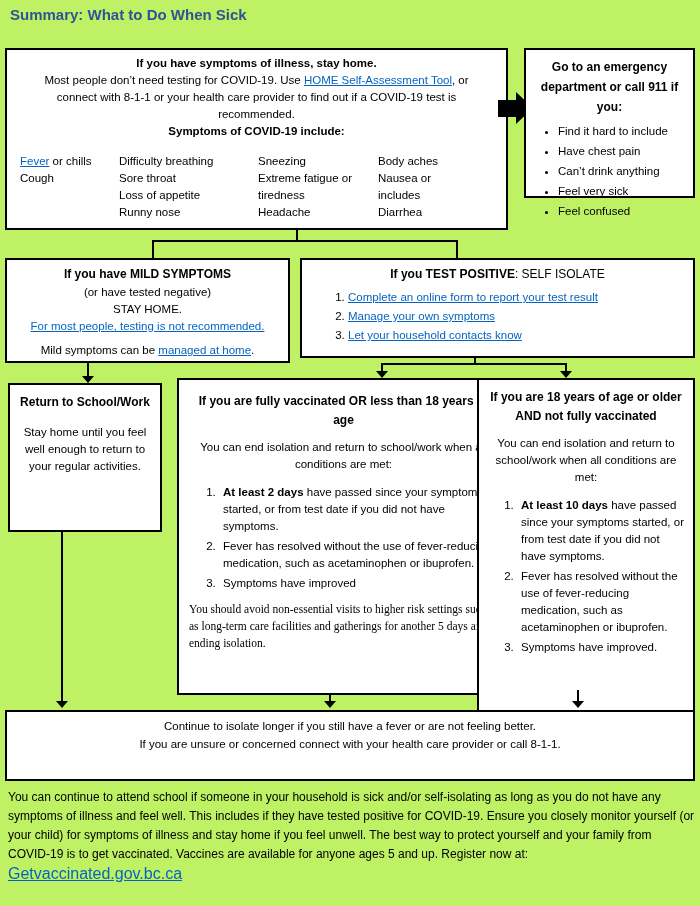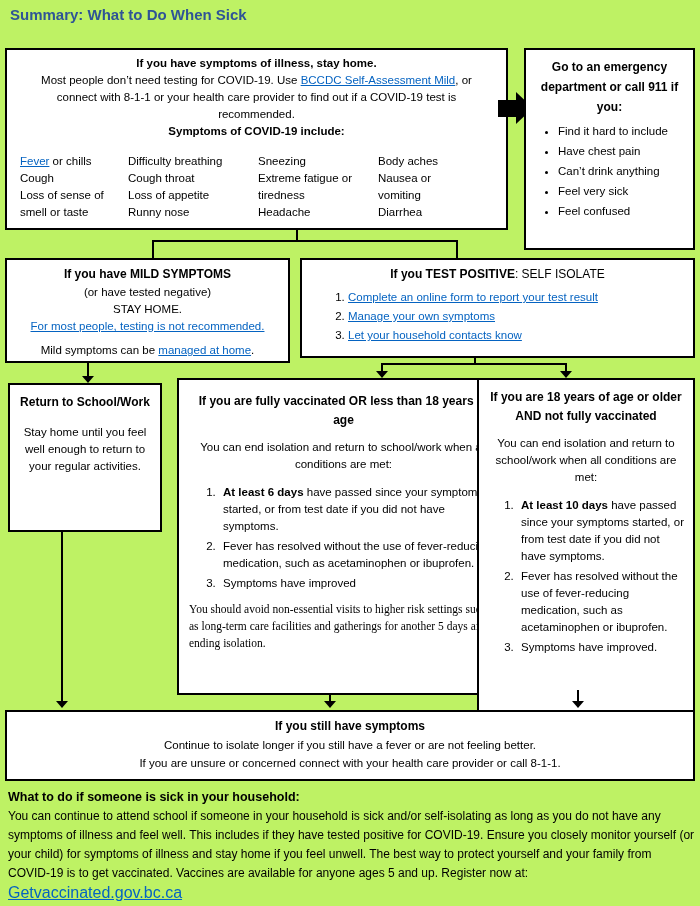--- a/index.html
+++ b/index.html
@@ -12,32 +12,32 @@
   .b { font-weight:bold; }
   .b-head { font-weight:bold; font-size:12px; text-align:center; line-height:19px; }
 
   
   .top-box { left:5px; top:48px; width:503px; height:182px; padding:5px 8px; text-align:center; line-height:17px; }
   .tb-head { font-weight:bold; }
   .tb-body { width:452px; margin:0 auto; }
   .tb-symhead { font-weight:bold; }
   .sym-col { position:absolute; top:103px; text-align:left; line-height:17px; }
   .sym-col1 { left:13px; width:106px; }
-  .sym-col2 { left:121px; width:125px; }
+  .sym-col2 { left:112px; width:125px; }
   .sym-col3 { left:251px; width:112px; }
   .sym-col4 { left:371px; width:90px; }
 
   
   .big-arrow-rect { position:absolute; left:498px; top:100px; width:18px; height:17px; background:var(--line-color,#000); }
   .big-arrow-tri  { position:absolute; left:516px; top:92px; width:0; height:0;
                     border-top:16px solid transparent; border-bottom:16px solid transparent;
                     border-left:17px solid var(--line-color,#000); }
 
   
-  .em-box { left:524px; top:48px; width:171px; height:202px; padding:7px 4px; }
+  .em-box { left:524px; top:48px; width:171px; height:150px; padding:7px 4px; }
   .em-head { font-weight:bold; font-size:12px; text-align:center; line-height:20px; }
   .em-list { list-style:disc; margin:7px 0 0 0; padding-left:28px; text-align:left; }
   .em-list li { margin-bottom:5px; line-height:15px; }
 
   
   .cline { position:absolute; background:var(--line-color,#000); }
   .arrowhead { position:absolute; width:0; height:0;
                border-left:6px solid transparent; border-right:6px solid transparent;
                border-top:7px solid var(--line-color,#000); }
   .c-stub1 { left:296px; top:230px; width:2px; height:12px; }
@@ -89,41 +89,40 @@
 </style>
 </head>
 <body>
 
 <div class="page">
 
   <div class="title">Summary: What to Do When Sick</div>
 
   <div class="box top-box">
     <div class="tb-head">If you have symptoms of illness, stay home.</div>
-    <div class="tb-body"><span>Most people don’t need testing for COVID-19. Use </span><a class="link">BCCDC Self-Assessment Mild</a><span>, or connect with 8-1-1 or your health care provider to find out if a COVID-19 test is recommended.</span></div>
+    <div class="tb-body"><span>Most people don’t need testing for COVID-19. Use </span><a class="link">HOME Self-Assessment Tool</a><span>, or connect with 8-1-1 or your health care provider to find out if a COVID-19 test is recommended.</span></div>
     <div class="tb-symhead">Symptoms of COVID-19 include:</div>
     <div class="sym-col sym-col1">
       <div><a class="link">Fever</a><span> or chills</span></div>
       <div>Cough</div>
-      <div>Loss of sense of smell or taste</div>
     </div>
     <div class="sym-col sym-col2">
       <div>Difficulty breathing</div>
-      <div>Cough throat</div>
+      <div>Sore throat</div>
       <div>Loss of appetite</div>
       <div>Runny nose</div>
     </div>
     <div class="sym-col sym-col3">
       <div>Sneezing</div>
       <div>Extreme fatigue or tiredness</div>
       <div>Headache</div>
     </div>
     <div class="sym-col sym-col4">
       <div>Body aches</div>
-      <div>Nausea or vomiting</div>
+      <div>Nausea or includes</div>
       <div>Diarrhea</div>
     </div>
   </div>
 
   <div class="big-arrow-rect"></div>
   <div class="big-arrow-tri"></div>
 
   <div class="box em-box">
     <div class="em-head">Go to an emergency department or call 911 if you:</div>
     <ul class="em-list">
@@ -168,21 +167,21 @@
 
   <div class="box ret-box">
     <div class="ret-head">Return to School/Work</div>
     <div class="ret-body">Stay home until you feel well enough to return to your regular activities.</div>
   </div>
 
   <div class="box vax-box">
     <div class="b-head">If you are fully vaccinated OR less than 18 years of age</div>
     <div class="cond-intro">You can end isolation and return to school/work when all conditions are met:</div>
     <ol class="cond-list">
-      <li><span class="b">At least 6 days</span><span> have passed since your symptoms started, or from test date if you did not have symptoms.</span></li>
+      <li><span class="b">At least 2 days</span><span> have passed since your symptoms started, or from test date if you did not have symptoms.</span></li>
       <li>Fever has resolved without the use of fever-reducing medication, such as acetaminophen or ibuprofen.</li>
       <li>Symptoms have improved</li>
     </ol>
     <div class="outro">You should avoid non-essential visits to higher risk settings such as long-term care facilities and gatherings for another 5 days after ending isolation.</div>
   </div>
 
   <div class="box unvax-box">
     <div class="b-head">If you are 18 years of age or older AND not fully vaccinated</div>
     <div class="cond-intro">You can end isolation and return to school/work when all conditions are met:</div>
     <ol class="cond-list">
@@ -193,24 +192,22 @@
   </div>
 
   <div class="cline c-ret"></div>
   <div class="arrowhead ah-ret"></div>
   <div class="cline c-mid"></div>
   <div class="arrowhead ah-mid"></div>
   <div class="cline c-rgt"></div>
   <div class="arrowhead ah-rgt"></div>
 
   <div class="box still-box">
-    <div class="b-head">If you still have symptoms</div>
     <div>Continue to isolate longer if you still have a fever or are not feeling better.</div>
     <div>If you are unsure or concerned connect with your health care provider or call 8-1-1.</div>
   </div>
 
   <div class="household">
-    <div class="hh-head">What to do if someone is sick in your household:</div>
     <div class="hh-body">You can continue to attend school if someone in your household is sick and/or self-isolating as long as you do not have any symptoms of illness and feel well. This includes if they have tested positive for COVID-19. Ensure you closely monitor yourself (or your child) for symptoms of illness and stay home if you feel unwell. The best way to protect yourself and your family from COVID-19 is to get vaccinated. Vaccines are available for anyone ages 5 and up. Register now at:</div>
     <a class="link hh-link">Getvaccinated.gov.bc.ca</a>
   </div>
 
 </div>
 
 </body></html>

